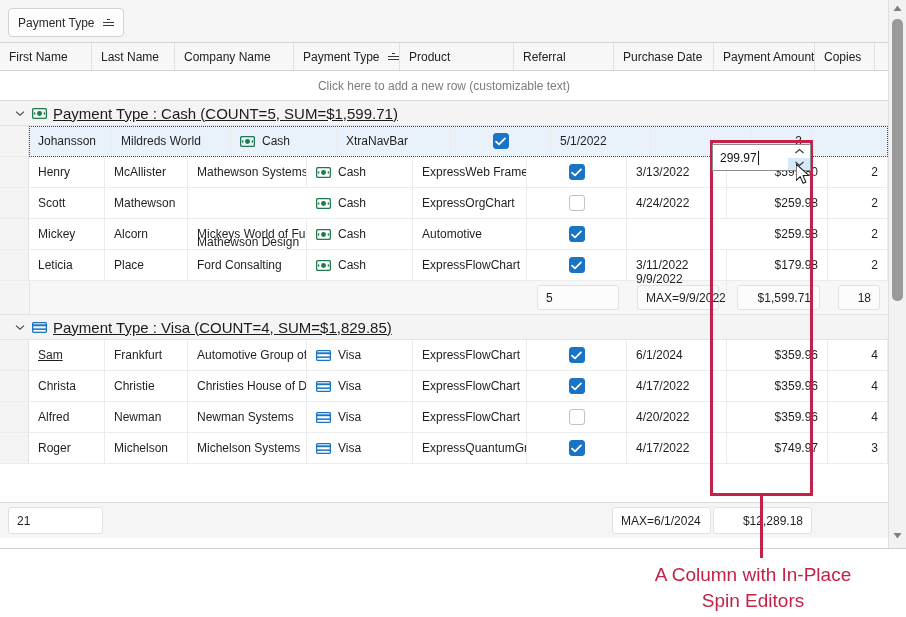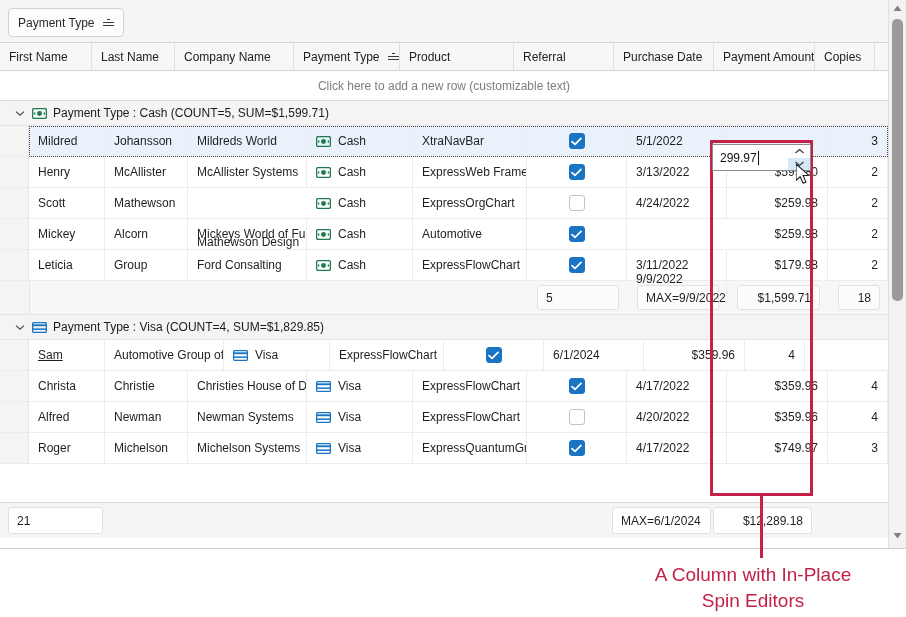--- a/index.html
+++ b/index.html
@@ -119,22 +119,23 @@
   }
 
   .group-row {
     height: 25px;
     background: #f4f4f4;
     border-bottom: 1px solid #e3e3e3;
     display: flex;
     align-items: center;
     padding-left: 12px;
     box-sizing: border-box;
-    font-size: 12px;
+    font-size: 15px;
     color: #1b1b1b;
+    text-decoration: underline;
   }
   .grp-expander {
     width: 16px; height: 16px;
     display: flex; align-items: center; justify-content: center;
     color: #4a4a4a;
     font-size: 10px;
     margin-right: 4px;
   }
   .grp-expander svg { display:block; }
   .grp-icon { margin-right: 6px; display: flex; align-items: center; }
@@ -435,23 +436,20 @@
             <rect x="0.6" y="0.6" width="13.8" height="9.8" rx="1.4" fill="none" stroke="#1f7a4d" stroke-width="1.3"></rect>
             <ellipse cx="7.5" cy="5.5" rx="2.5" ry="2.4" fill="#1f7a4d"></ellipse>
             <rect x="1.9" y="4.4" width="1.4" height="2.2" fill="#1f7a4d"></rect>
             <rect x="11.7" y="4.4" width="1.4" height="2.2" fill="#1f7a4d"></rect>
           </svg>
         </span>
         <span>Payment Type : Cash (COUNT=5, SUM=$1,599.71)</span>
       </div>
       <div class="row focused">
         <div class="indent"></div>
-        <div class="cell" style="width: 76px; flex: 0 0 76px;">
-          <span>Mildred</span>
-        </div>
         <div class="cell" style="width: 83px; flex: 0 0 83px;">
           <span>Johansson</span>
         </div>
         <div class="cell" style="width: 119px; flex: 0 0 119px;">
           <span>Mildreds World</span>
         </div>
         <div class="cell" style="width: 106px; flex: 0 0 106px;">
           <span class="pm-icon">
             <svg width="15" height="11" viewBox="0 0 15 11">
               <rect x="0.6" y="0.6" width="13.8" height="9.8" rx="1.4" fill="none" stroke="#1f7a4d" stroke-width="1.3"></rect>
@@ -484,21 +482,21 @@
       </div>
       <div class="row">
         <div class="indent"></div>
         <div class="cell" style="width: 76px; flex: 0 0 76px;">
           <span>Henry</span>
         </div>
         <div class="cell" style="width: 83px; flex: 0 0 83px;">
           <span>McAllister</span>
         </div>
         <div class="cell" style="width: 119px; flex: 0 0 119px;">
-          <span>McAllister Systems</span>
+          <span>Mathewson Systems</span>
         </div>
         <div class="cell" style="width: 106px; flex: 0 0 106px;">
           <span class="pm-icon">
             <svg width="15" height="11" viewBox="0 0 15 11">
               <rect x="0.6" y="0.6" width="13.8" height="9.8" rx="1.4" fill="none" stroke="#1f7a4d" stroke-width="1.3"></rect>
               <ellipse cx="7.5" cy="5.5" rx="2.5" ry="2.4" fill="#1f7a4d"></ellipse>
               <rect x="1.9" y="4.4" width="1.4" height="2.2" fill="#1f7a4d"></rect>
               <rect x="11.7" y="4.4" width="1.4" height="2.2" fill="#1f7a4d"></rect>
             </svg>
           </span>
@@ -603,21 +601,21 @@
         <div class="cell num" style="width: 60px; flex: 0 0 60px;">
           <span>2</span>
         </div>
       </div>
       <div class="row">
         <div class="indent"></div>
         <div class="cell" style="width: 76px; flex: 0 0 76px;">
           <span>Leticia</span>
         </div>
         <div class="cell" style="width: 83px; flex: 0 0 83px;">
-          <span>Group</span>
+          <span>Place</span>
         </div>
         <div class="cell" style="width: 119px; flex: 0 0 119px;">
           <span>Ford Consalting</span>
         </div>
         <div class="cell" style="width: 106px; flex: 0 0 106px;">
           <span class="pm-icon">
             <svg width="15" height="11" viewBox="0 0 15 11">
               <rect x="0.6" y="0.6" width="13.8" height="9.8" rx="1.4" fill="none" stroke="#1f7a4d" stroke-width="1.3"></rect>
               <ellipse cx="7.5" cy="5.5" rx="2.5" ry="2.4" fill="#1f7a4d"></ellipse>
               <rect x="1.9" y="4.4" width="1.4" height="2.2" fill="#1f7a4d"></rect>
@@ -678,20 +676,23 @@
             <rect x="0.6" y="2.3" width="13.8" height="1.9" fill="#1a74c4"></rect>
             <rect x="0.6" y="6.4" width="13.8" height="1.5" fill="#1a74c4"></rect>
           </svg>
         </span>
         <span>Payment Type : Visa (COUNT=4, SUM=$1,829.85)</span>
       </div>
       <div class="row">
         <div class="indent"></div>
         <div class="cell" style="width: 76px; flex: 0 0 76px; text-decoration: underline;">
           <span>Sam</span>
+        </div>
+        <div class="cell" style="width: 83px; flex: 0 0 83px;">
+          <span>Frankfurt</span>
         </div>
         <div class="cell" style="width: 119px; flex: 0 0 119px;">
           <span>Automotive Group of ,</span>
         </div>
         <div class="cell" style="width: 106px; flex: 0 0 106px;">
           <span class="pm-icon">
             <svg width="15" height="11" viewBox="0 0 15 11">
               <rect x="0.6" y="0.6" width="13.8" height="9.8" rx="1.2" fill="none" stroke="#1a74c4" stroke-width="1.3"></rect>
               <rect x="0.6" y="2.3" width="13.8" height="1.9" fill="#1a74c4"></rect>
               <rect x="0.6" y="6.4" width="13.8" height="1.5" fill="#1a74c4"></rect>

